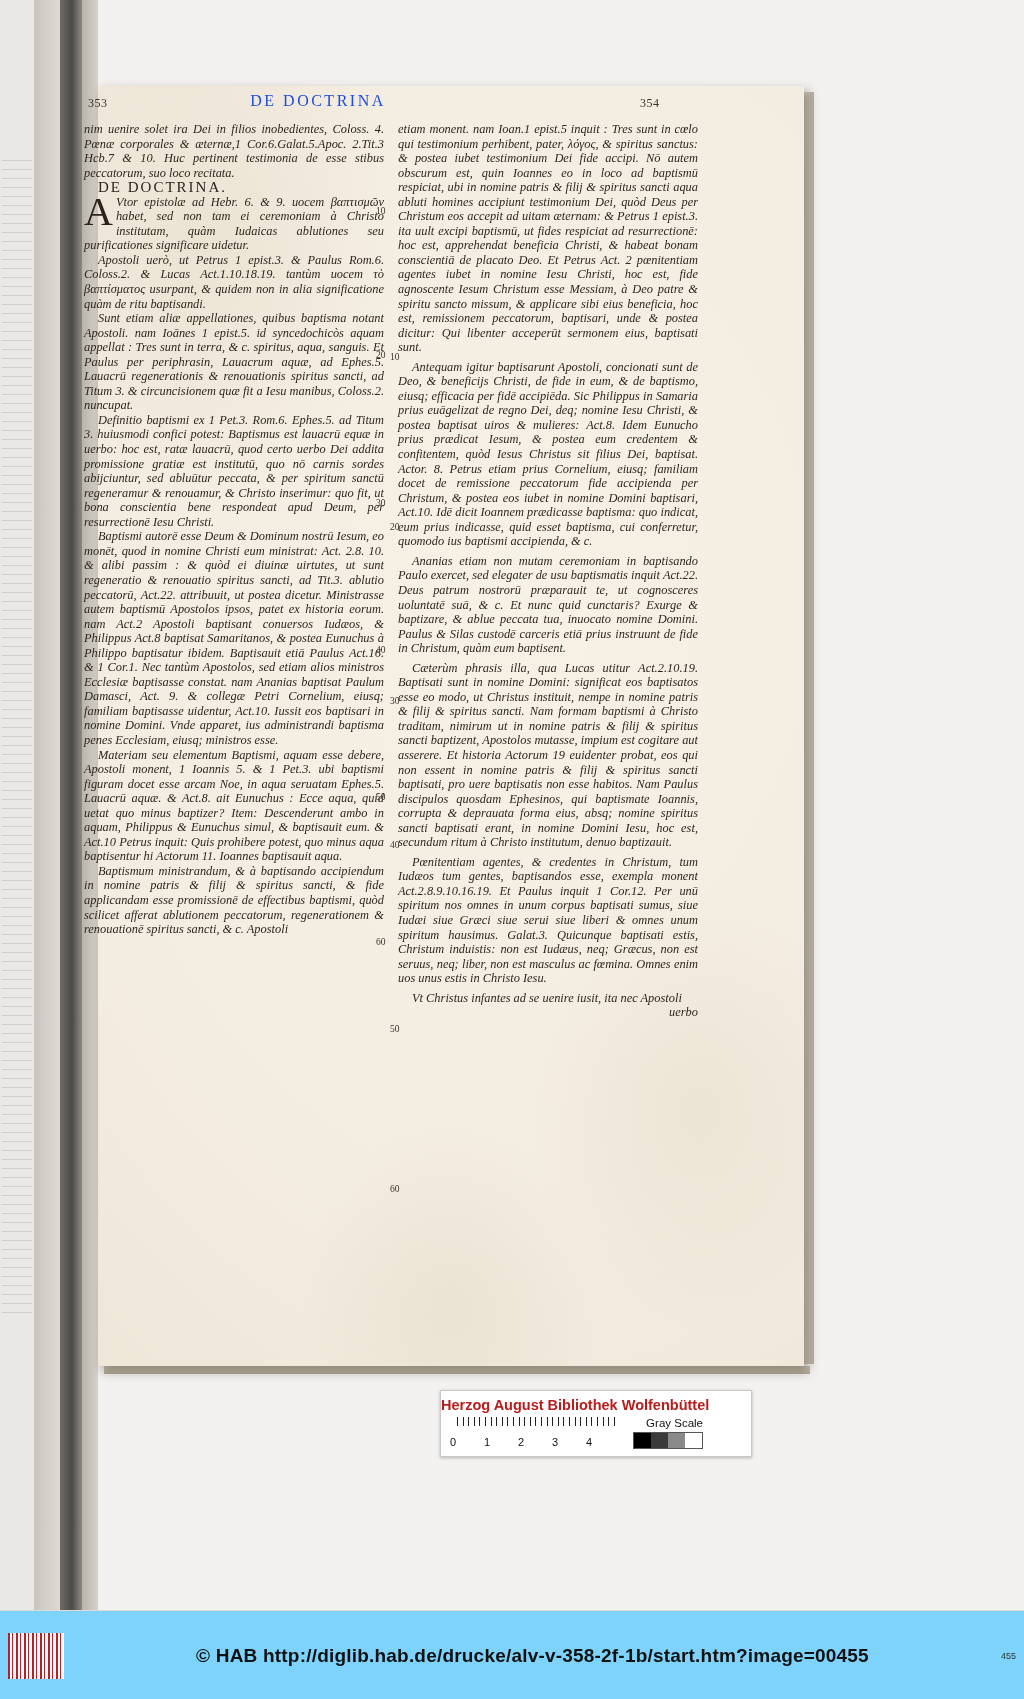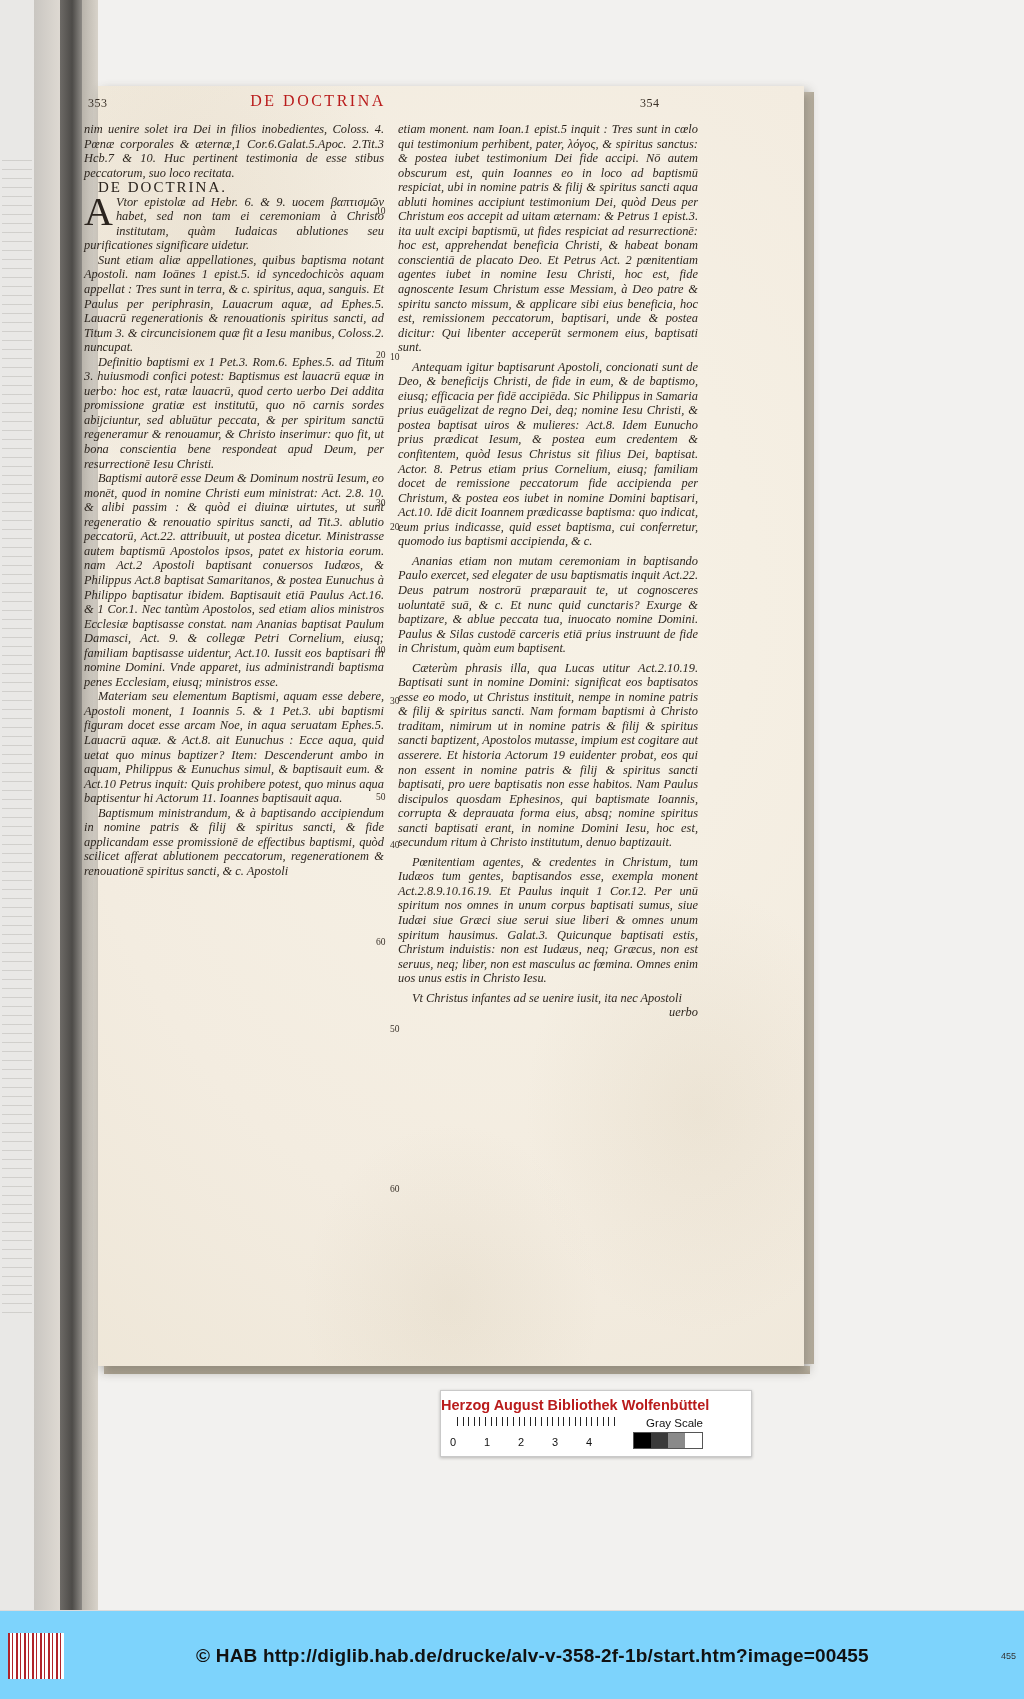--- a/index.html
+++ b/index.html
@@ -116,21 +116,21 @@
   }
   .folio-left { left: 88px; }
   .folio-right { left: 640px; }
   .running-title {
     position: absolute;
     top: 92px; left: 178px;
     width: 280px;
     text-align: center;
     font-size: 16px;
     letter-spacing: 2.5px;
-    color: #b91c1c;
+    color: #1d4ed8;
     font-family: "Liberation Serif", serif;
   }
 
   
   .col {
     position: absolute;
     top: 122px;
     width: 300px;
     font-size: 12.4px;
     line-height: 14.55px;
@@ -313,20 +313,21 @@
   <div class="folio-right">354</div>
 
   <div class="col col-left">
     <p class="noindent">nim uenire solet ira Dei in filios inobedientes, Coloss. 4. Pœnæ corporales &amp; æternæ,1 Cor.6.Galat.5.Apoc. 2.Tit.3 Hcb.7 &amp; 10. Huc pertinent testimonia de esse stibus peccatorum, suo loco recitata.</p>
 
     <p class="section-head">DE DOCTRINA.</p>
 
     <p class="noindent">
       <span class="dropcap">A</span><span>Vtor epistolæ ad Hebr. 6. &amp; 9. uocem βαπτισμῶν habet, sed non tam ei ceremoniam à Christo institutam, quàm Iudaicas ablutiones seu purificationes significare uidetur.</span>
     </p>
+    <p>Apostoli uerò, ut Petrus 1 epist.3. &amp; Paulus Rom.6. Coloss.2. &amp; Lucas Act.1.10.18.19. tantùm uocem τὸ βαπτίσματος usurpant, &amp; quidem non in alia significatione quàm de ritu baptisandi.</p>
     <p>Sunt etiam aliæ appellationes, quibus baptisma notant Apostoli. nam Ioānes 1 epist.5. id syncedochicòs aquam appellat : Tres sunt in terra, &amp; c. spiritus, aqua, sanguis. Et Paulus per periphrasin, Lauacrum aquæ, ad Ephes.5. Lauacrū regenerationis &amp; renouationis spiritus sancti, ad Titum 3. &amp; circuncisionem quæ fit a Iesu manibus, Coloss.2. nuncupat.</p>
     <p>Definitio baptismi ex 1 Pet.3. Rom.6. Ephes.5. ad Titum 3. huiusmodi confici potest: Baptismus est lauacrū equæ in uerbo: hoc est, ratæ lauacrū, quod certo uerbo Dei addita promissione gratiæ est institutū, quo nō carnis sordes abijciuntur, sed abluūtur peccata, &amp; per spiritum sanctū regeneramur &amp; renouamur, &amp; Christo inserimur: quo fit, ut bona conscientia bene respondeat apud Deum, per resurrectionē Iesu Christi.</p>
     <p>Baptismi autorē esse Deum &amp; Dominum nostrū Iesum, eo monēt, quod in nomine Christi eum ministrat: Act. 2.8. 10. &amp; alibi passim : &amp; quòd ei diuinæ uirtutes, ut sunt regeneratio &amp; renouatio spiritus sancti, ad Tit.3. ablutio peccatorū, Act.22. attribuuit, ut postea dicetur. Ministrasse autem baptismū Apostolos ipsos, patet ex historia eorum. nam Act.2 Apostoli baptisant conuersos Iudæos, &amp; Philippus Act.8 baptisat Samaritanos, &amp; postea Eunuchus à Philippo baptisatur ibidem. Baptisauit etiā Paulus Act.16. &amp; 1 Cor.1. Nec tantùm Apostolos, sed etiam alios ministros Ecclesiæ baptisasse constat. nam Ananias baptisat Paulum Damasci, Act. 9. &amp; collegæ Petri Cornelium, eiusq; familiam baptisasse uidentur, Act.10. Iussit eos baptisari in nomine Domini. Vnde apparet, ius administrandi baptisma penes Ecclesiam, eiusq; ministros esse.</p>
     <p>Materiam seu elementum Baptismi, aquam esse debere, Apostoli monent, 1 Ioannis 5. &amp; 1 Pet.3. ubi baptismi figuram docet esse arcam Noe, in aqua seruatam Ephes.5. Lauacrū aquæ. &amp; Act.8. ait Eunuchus : Ecce aqua, quid uetat quo minus baptizer? Item: Descenderunt ambo in aquam, Philippus &amp; Eunuchus simul, &amp; baptisauit eum. &amp; Act.10 Petrus inquit: Quis prohibere potest, quo minus aqua baptisentur hi Actorum 11. Ioannes baptisauit aqua.</p>
     <p>Baptismum ministrandum, &amp; à baptisando accipiendum in nomine patris &amp; filij &amp; spiritus sancti, &amp; fide applicandam esse promissionē de effectibus baptismi, quòd scilicet afferat ablutionem peccatorum, regenerationem &amp; renouationē spiritus sancti, &amp; c. Apostoli</p>
   </div>
 
   <div class="linenums ln-left">
     <span style="top:230px">10</span>
     <span style="top:400px">20</span>

